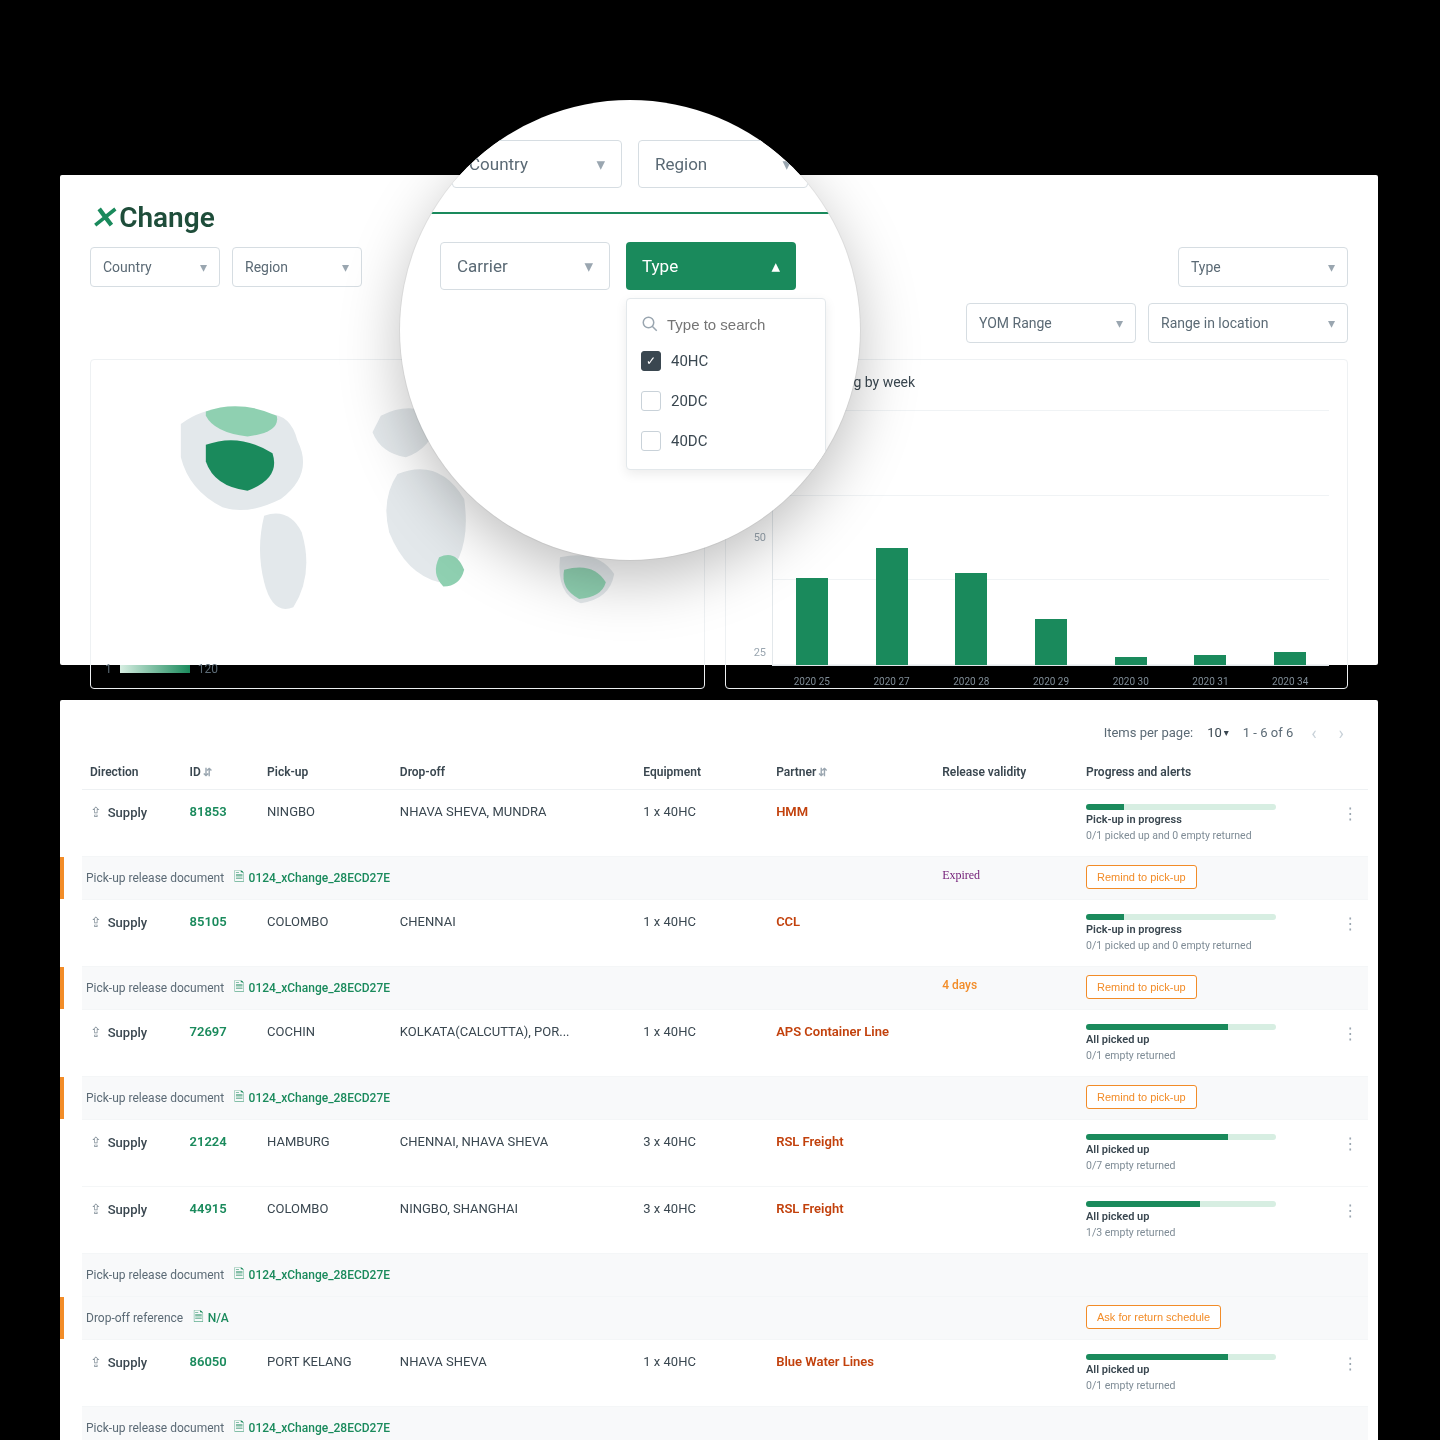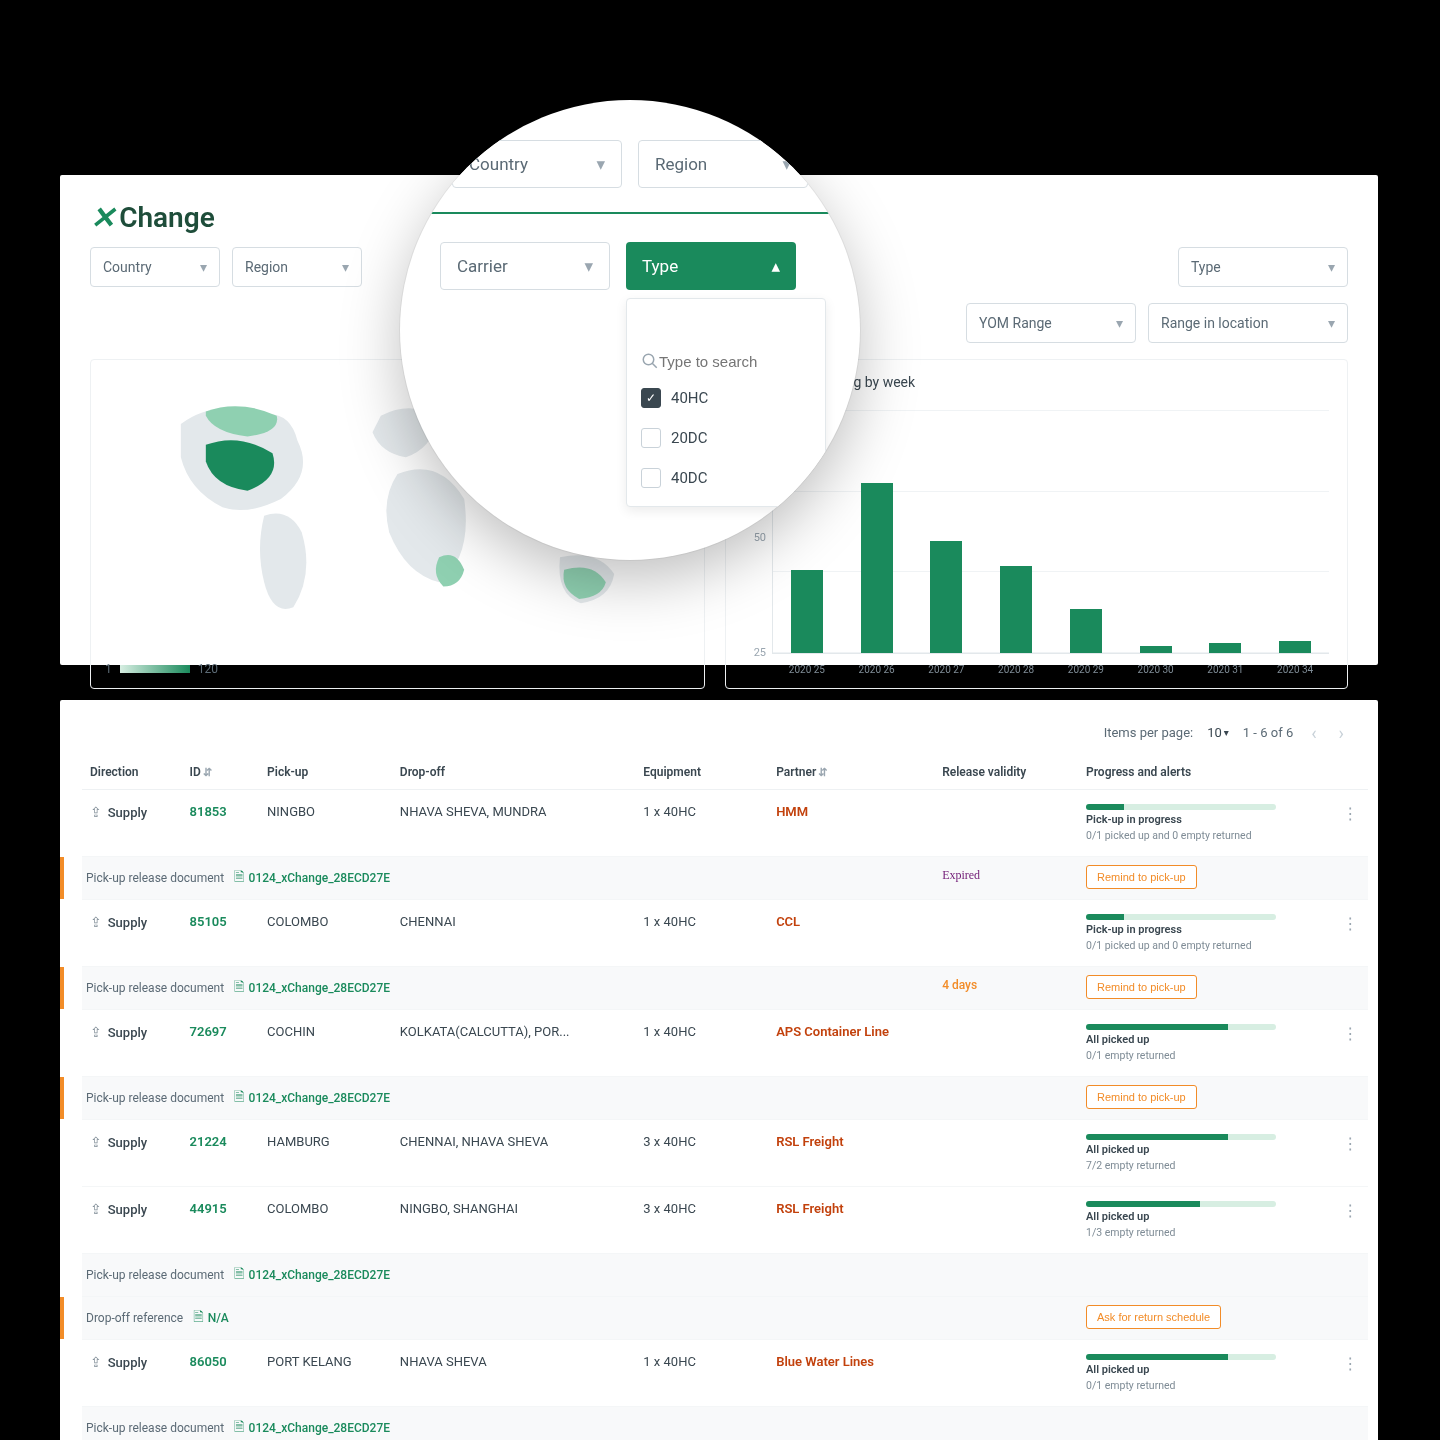--- a/index.html
+++ b/index.html
@@ -24,37 +24,37 @@
 .map-card { flex: 1; border: 1px solid #eef1f3; border-radius: 4px; padding: 14px; position: relative; height: 330px; }
 .world-map { width: 100%; height: 250px; }
 .legend { position: absolute; left: 14px; bottom: 12px; display: flex; align-items: center; gap: 8px; font-size: 12px; color: #5b6a75; }
 .legend-bar { width: 70px; height: 8px; background: linear-gradient(to right, #d7eee2, #1a8a5c); }
 
 .chart-card { flex: 1; border: 1px solid #eef1f3; border-radius: 4px; padding: 14px 18px 6px; height: 330px; display: flex; flex-direction: column; }
 .chart-title { font-size: 14px; color: #3a4750; margin-bottom: 20px; }
 .chart-body { flex: 1; display: flex; position: relative; }
 .y-axis { width: 28px; display: flex; flex-direction: column; justify-content: space-between; padding-bottom: 28px; }
 .y-tick { font-size: 11px; color: #9aa6b0; text-align: right; padding-right: 6px; transform: translateY(5px);}
-.bars-area { flex: 1; display: flex; align-items: flex-end; gap: 10px; border-left: 1px solid #e3e8eb; border-bottom: 1px solid #e3e8eb; padding: 0 4px; position:relative; margin-bottom:28px;}
+.bars-area { flex: 1; display: flex; align-items: flex-end; gap: 10px; border-left: 1px solid #e3e8eb; border-bottom: 1px solid #e3e8eb; padding: 0 4px; position:relative; margin-bottom:16px;}
 .grid-lines { position:absolute; left:0; right:0; top:0; bottom:0; display:flex; flex-direction:column; justify-content:space-between; pointer-events:none;}
 .grid-lines div { border-top:1px solid #f0f3f5; height:0;}
 .bar-col { flex: 1; display: flex; flex-direction: column; align-items: center; justify-content:flex-end; height:100%; position:relative; z-index:1;}
 .bar { width: 32px; background: #1a8a5c; }
 .bar-label { font-size: 10px; color: #7f8c96; margin-top: 6px; white-space: nowrap; position:absolute; bottom:-22px;}
 
 
 .magnifier { position: absolute; left: 400px; top: 100px; width: 460px; height: 460px; border-radius: 50%; background: #fff; box-shadow: 0 20px 60px rgba(0,0,0,0.25), 0 0 0 1px rgba(0,0,0,0.05); overflow: hidden; }
 .mag-inner { padding: 40px 40px; }
 .mag-row1 { display: flex; gap: 16px; margin-bottom: 24px; justify-content:center;}
 .mag-sel { border: 1px solid #d6dde2; border-radius: 4px; background: #fff; height: 48px; padding: 0 16px; display: inline-flex; align-items: center; justify-content: space-between; font-size: 17px; color: #5b6a75; cursor: pointer; width: 170px; }
 .mag-divider { border-bottom: 2px solid #1a8a5c; margin: 0 -40px 28px; }
 .mag-row2 { display: flex; gap: 16px; }
 .mag-sel-active { border: none; border-radius: 4px; background: #1a8a5c; color:#fff; height: 48px; padding: 0 16px; display: inline-flex; align-items: center; justify-content: space-between; font-size: 17px; cursor: pointer; width: 170px; }
 .mag-dropdown { margin-top: 8px; margin-left: 186px; width: 200px; background:#fff; border:1px solid #e3e8eb; border-radius:4px; box-shadow:0 4px 12px rgba(0,0,0,0.08); padding:8px 0;}
-.mag-search { display:flex; align-items:center; padding:8px 14px; color:#9aa6b0;margin-top:37px;}
+.mag-search { display:flex; align-items:center; gap:8px; padding:8px 14px; color:#9aa6b0;}
 .mag-search input { border:none; outline:none; font-size:15px; color:#5b6a75; flex:1; background:transparent;}
 .mag-opt { display:flex; align-items:center; gap:10px; padding:10px 14px; font-size:15px; color:#3a4750; cursor:pointer;}
 .mag-check { width:20px; height:20px; border:1px solid #c9d2d9; border-radius:3px; display:flex; align-items:center; justify-content:center; font-size:12px; color:#fff;}
 .mag-check.checked { background:#3a4750; border-color:#3a4750;}
 
 
 .bottom-panel { left: 60px; top: 700px; width: 1318px; padding: 18px 10px 18px 22px; }
 .pager-row { display:flex; justify-content:flex-end; align-items:center; gap:14px; font-size:13px; color:#5b6a75; padding:4px 20px 12px;}
 .pager-sel {font-size:13px; color:#3a4750; display:inline-flex; align-items:center; gap:2px;}
 .pager-arrow { color:#c9d2d9; font-size:18px; padding:0 4px; cursor:pointer;}
@@ -166,24 +166,20 @@
           <div class="bars-area" id="bars-area">
             <div class="grid-lines">
                 <div></div>
                 <div></div>
                 <div></div>
                 <div></div>
               </div>
           <div class="bar-col">
                 <div class="bar" style="height: 34%;"></div>
                 <div class="bar-label">2020 25</div>
-              </div>
-              <div class="bar-col">
-                <div class="bar" style="height: 70%;"></div>
-                <div class="bar-label">2020 26</div>
               </div>
               <div class="bar-col">
                 <div class="bar" style="height: 46%;"></div>
                 <div class="bar-label">2020 27</div>
               </div>
               <div class="bar-col">
                 <div class="bar" style="height: 36%;"></div>
                 <div class="bar-label">2020 28</div>
               </div>
               <div class="bar-col">
@@ -406,21 +402,21 @@
             <td>CHENNAI, NHAVA SHEVA</td>
             <td>3 x 40HC</td>
             <td><span class="partner-link">RSL Freight</span></td>
             <td></td>
             <td>
               <div class="prog-wrap">
                 <div class="prog-bar">
                   <div class="prog-fill" style="width:75%"></div>
                 </div>
                 <div class="prog-title">All picked up</div>
-                <div class="prog-sub">7/2 empty returned</div>
+                <div class="prog-sub">0/7 empty returned</div>
               </div>
             </td>
             <td class="menu-dots">⋮</td>
           </tr>
           <tr>
             <td>
               <div class="dir-cell">
                 <span class="dir-ic">⇪</span>
                 <span>Supply</span>
               </div>

